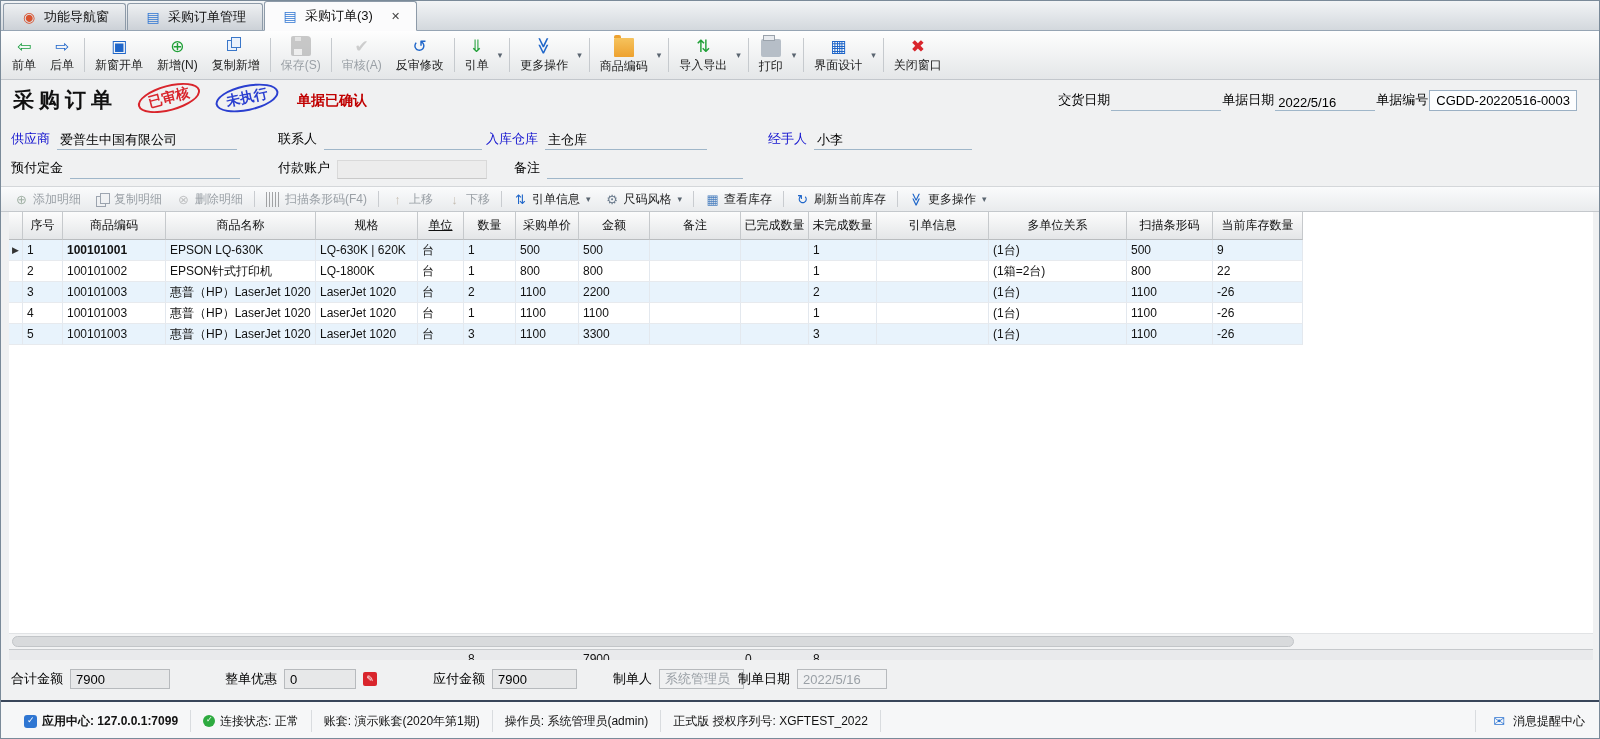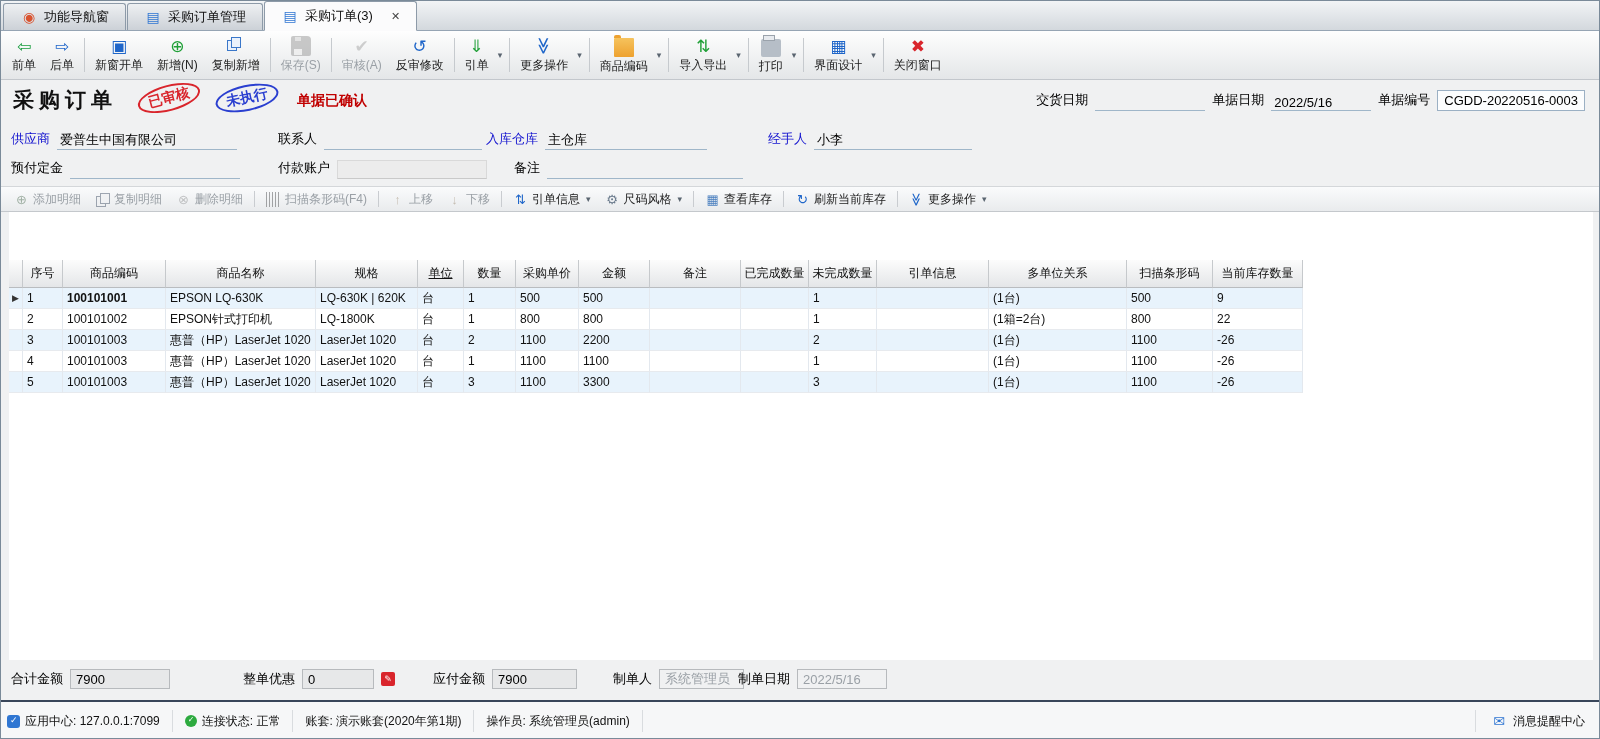--- a/index.html
+++ b/index.html
@@ -29,21 +29,21 @@
 
   .icon{display:inline-flex;align-items:center;justify-content:center;font-size:14px;line-height:1;width:18px;height:18px;}
 
   
   .titlebar{position:absolute;left:0;top:79px;width:100%;height:38px;}
   .doc-title{position:absolute;left:12px;top:6px;font-size:21px;font-weight:bold;letter-spacing:5px;color:#101010;}
   .stamp{position:absolute;top:5px;font-size:14px;font-weight:bold;padding:2px 9px;border:2px solid;border-radius:50%;background:transparent;}
   .stamp-red{left:136px;color:#d9252c;border-color:#d9252c;transform:rotate(-15deg);}
   .stamp-blue{left:214px;color:#2a3fd0;border-color:#2a3fd0;transform:rotate(-12deg);}
   .confirm-text{position:absolute;left:296px;top:12px;color:#c00000;font-weight:bold;font-size:14px;}
-  .header-right{position:absolute;right:14px;top:10px;display:flex;align-items:flex-end;gap:7px;font-size:13px;}
+  .header-right{position:absolute;right:22px;top:10px;display:flex;align-items:flex-end;gap:1px;font-size:13px;}
   .hlabel{padding-bottom:2px;white-space:nowrap;}
   .hline{border-bottom:1px solid #9fb6c9;height:19px;display:inline-flex;align-items:flex-end;padding:0 3px;white-space:nowrap;}
   .w110{width:110px}.w100{width:100px}
   .hbox{border:1px solid #9bb0c4;background:#fcfdfe;padding:2px 6px;font-size:13px;white-space:nowrap;}
 
   
   .formarea{position:absolute;left:0;top:117px;width:100%;height:68px;}
   .ffield{position:absolute;display:flex;align-items:flex-end;font-size:13px;}
   .fl{margin-right:7px;padding-bottom:2px;white-space:nowrap;}
   .fl.blue{color:#1313cf;}
@@ -62,52 +62,52 @@
             border-top:1px solid #d4d7da;border-bottom:1px solid #c4c8cc;display:flex;align-items:center;padding:0 6px;font-size:12px;}
   .dbtn{display:flex;align-items:center;gap:4px;padding:0 7px;height:22px;color:#222;white-space:nowrap;}
   .dbtn.disabled{color:#9aa0a6;}
   .dbtn.disabled .icon{opacity:.6;filter:grayscale(.8);}
   .dbtn .icon{width:15px;height:15px;font-size:13px;}
   .darrow{font-size:9px;color:#5a6570;margin-left:2px;}
   .dsep{width:1px;height:16px;background:#c9ccd0;margin:0 4px;}
 
   
   .grid{position:absolute;left:8px;top:211px;width:1584px;height:448px;background:#fff;}
-  .ghead{display:flex;height:28px;margin-top:48px;}
+  .ghead{display:flex;height:28px;}
   .gh{flex:none;background:linear-gradient(#fcfcfc,#e4e6e8);border-right:1px solid #c6c9cc;border-bottom:1px solid #b9bcbf;
       font-size:12px;display:flex;align-items:center;justify-content:center;white-space:nowrap;overflow:hidden;color:#111;}
   .grow{display:flex;height:21px;background:#fff;}
   .gc{flex:none;border-right:1px solid #e3e8ee;border-bottom:1px solid #e7eaee;font-size:12px;display:flex;align-items:center;
       padding:0 4px;white-space:nowrap;overflow:hidden;background:#fff;color:#111;}
   .grow.alt .gc{background:#e8f3fc;}
   .gc.ind{justify-content:center;padding:0;font-size:9px;color:#333;}
   .gfill{height:288px;background:#fff;}
   .hscroll{height:16px;background:#f2f3f4;border-top:1px solid #e1e3e5;display:flex;align-items:center;padding:0 3px;}
   .hthumb{height:11px;width:1282px;background:#d8dadc;border:1px solid #c2c5c8;border-radius:6px;}
   .gsummary{display:flex;height:19px;background:#e9eaec;border-top:1px solid #c6c9cc;}
   .gs{flex:none;font-size:12px;display:flex;align-items:center;padding:0 4px;white-space:nowrap;color:#111;}
 
   
   .footer{position:absolute;left:0;top:659px;width:100%;height:40px;background:#f0f1f2;}
   .ff{position:absolute;top:9px;display:flex;align-items:center;gap:7px;font-size:13px;}
   .fbox{background:#e7e8e9;border:1px solid #b7babd;height:20px;display:flex;align-items:center;padding:0 5px;font-size:13px;}
   .fbox.greytext{color:#9aa0a6;background:#f0f1f2;}
   #ff-total{left:10px}    #ff-total .fbox{width:100px}
-  #ff-discount{left:242px}#ff-discount .fbox{width:72px}
+  #ff-discount{left:224px}#ff-discount .fbox{width:72px}
   #ff-payable{left:432px} #ff-payable .fbox{width:85px}
   #ff-creator{left:612px} #ff-creator .fbox{width:85px}
   #ff-date{left:737px}    #ff-date .fbox{width:90px}
   .icon-edit-red{width:14px;height:14px;background:#d9252c;border-radius:2px;display:inline-flex;align-items:center;justify-content:center;}
   .icon-edit-red::after{content:"✎";color:#fff;font-size:9px;}
 
   
   .statusbar{position:absolute;left:0;top:699px;width:100%;height:40px;background:#f6f7f8;border-top:2px solid #39465a;
              display:flex;align-items:center;font-size:12px;color:#111;}
   .sitem{display:flex;align-items:center;gap:5px;padding:0 12px;height:22px;border-right:1px solid #d9dcdf;white-space:nowrap;}
-  .sitem:first-child{padding-left:6px;}
+  .sitem:first-child{padding-left:23px;font-weight:bold;}
   .smsg{margin-left:auto;display:flex;align-items:center;gap:5px;padding:0 14px;height:22px;border-left:1px solid #d9dcdf;white-space:nowrap;}
 
   
   .icon-folder{width:15px;height:11px;background:linear-gradient(#f6c35d,#eda12f);border-radius:1px;position:relative;margin-top:3px;}
   .icon-folder::before{content:"";position:absolute;top:-3px;left:0;width:7px;height:3px;background:#eda12f;border-radius:2px 2px 0 0;}
   .icon-printer{width:14px;height:10px;background:#b6bec7;border-radius:2px;position:relative;margin-top:4px;}
   .icon-printer::before{content:"";position:absolute;top:-4px;left:2px;width:10px;height:4px;background:#e7eaee;border:1px solid #9aa2ab;}
   .icon-barcode{width:16px;height:11px;background:repeating-linear-gradient(90deg,#6a6f75 0 1px,transparent 1px 3px);}
   .icon-floppy{width:14px;height:14px;background:#98a1ab;border-radius:2px 4px 2px 2px;position:relative;}
   .icon-floppy::before{content:"";position:absolute;left:3px;bottom:1px;width:8px;height:6px;background:#e7eaee;}
@@ -520,19 +520,22 @@
       <div class="sitem">
         <span class="icon icon-okdot"></span>
         <span>连接状态: 正常</span>
       </div>
       <div class="sitem">
         <span>账套: 演示账套(2020年第1期)</span>
       </div>
       <div class="sitem">
         <span>操作员: 系统管理员(admin)</span>
       </div>
+      <div class="sitem">
+        <span>正式版 授权序列号: XGFTEST_2022</span>
+      </div>
       <div class="smsg">
         <span class="icon" style="color: rgb(47, 118, 210);">✉</span>
         <span>消息提醒中心</span>
       </div>
     </div>
 
 </div>
 
 </body></html>

